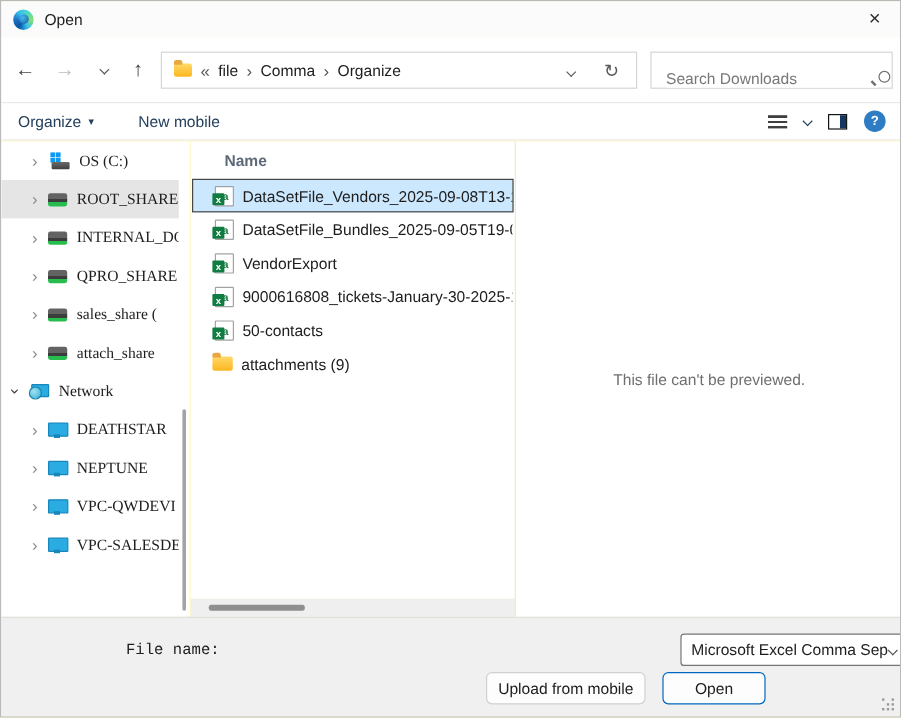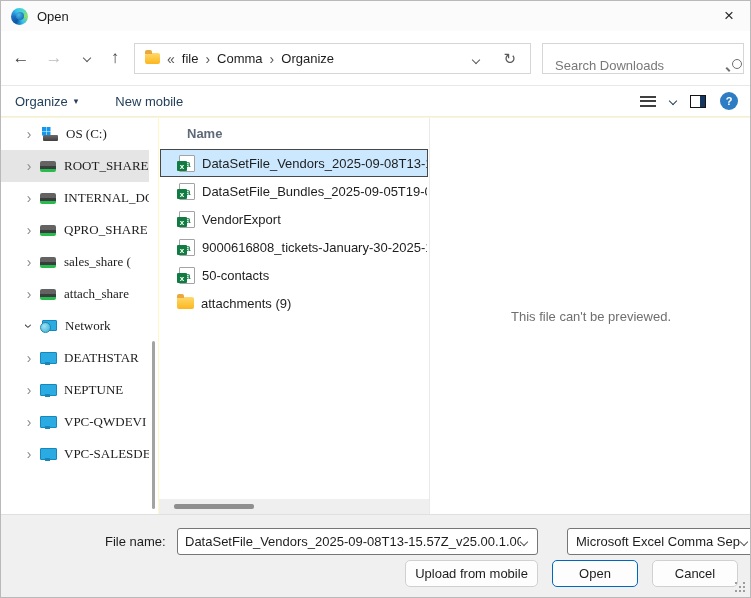--- a/index.html
+++ b/index.html
@@ -49,42 +49,42 @@
   .list-icon { width:16px; height:11px;
     background:linear-gradient(#3f3f3f 0 2px, transparent 2px 4.5px, #3f3f3f 4.5px 6.5px, transparent 6.5px 9px, #3f3f3f 9px 11px); }
   .pane-icon { width:16px; height:13px; border:1.7px solid #141414; background:#fff; position:relative; }
   .pane-icon::after { content:""; position:absolute; right:0; top:0; bottom:0; width:5px; background:#15365e; }
   .help-icon { width:18px; height:18px; border-radius:50%; background:#2d7cc4; color:#fff; font-weight:bold; font-size:11px;
     display:flex; align-items:center; justify-content:center; }
   
   .sidebar { position:absolute; left:0; top:117px; width:157px; height:396px; overflow:hidden; background:#fff; }
   .tree-row { height:32px; width:148px; display:flex; align-items:center; white-space:nowrap; overflow:hidden; }
   .tree-row.selected { background:#e5e5e5; }
-  .tree-row.lvl0 { padding-left:20px; }
+  .tree-row.lvl0 { padding-left:4px; }
   .tree-row.lvl1 { padding-left:20px; }
   .expander { width:16px; flex:0 0 16px; text-align:center; font-size:14px; color:#8a8a8a; display:inline-block; }
   .expander.expanded { transform:rotate(90deg); color:#3c3c3c; }
   .tree-icon { margin-left:3px; flex:0 0 auto; }
   .tree-label { margin-left:8px; overflow:hidden;font-family:Liberation Serif, serif; }
   .v-scrollbar { position:absolute; left:151px; top:340px; width:3px; height:168px; background:#a3a3a3; border-radius:2px; }
   
   .filelist { position:absolute; left:158px; top:117px; width:270px; height:381px; background:#fff; overflow:hidden; }
   .name-header { padding:8px 0 0 28px; height:31px; color:#5f6a79;font-weight:bold; }
   .file-row { height:28px; margin:0 1px; padding-left:13px; display:flex; align-items:center; white-space:nowrap; overflow:hidden; border:1px solid transparent; }
   .file-row.selected { background:#cce8ff; border:1px solid #474747; }
   .file-label { margin-left:7px; overflow:hidden; }
   .hscroll { position:absolute; left:158px; top:498px; width:270px; height:15px; background:#efefef; }
   .hscroll-thumb { position:absolute; left:15px; top:5px; width:80px; height:5px; background:#8f8f8f; border-radius:2px; }
   .v-divider { position:absolute; left:428px; top:117px; width:1px; height:396px; background:#e9e9e9; }
   
   .preview { position:absolute; left:429px; top:117px; width:322px; height:396px; display:flex; align-items:center; justify-content:center; background:#fff; }
   .preview-msg { color:#6f6f6f; }
   
   .footer { position:absolute; left:0; top:513px; right:0; bottom:0; background:#f0f0f0; border-top:1px solid #e0e0e0; }
-  .fn-label { position:absolute; left:104px; top:19px; }
+  .fn-label { position:absolute; left:104px; top:19px;font-family:Liberation Mono, monospace; }
   .combo { position:absolute; background:#fff; border:1px solid #767676; border-radius:3px; display:flex; align-items:center; height:27px; }
   .fn-combo { left:176px; top:13px; width:361px; }
   .fn-combo input { flex:1; border:none; outline:none; margin-left:7px; font:13px "Liberation Sans",sans-serif; color:#1d1d1d; background:transparent; min-width:0; }
   .type-combo { left:566px; top:13px; width:191px; }
   .combo-text { margin-left:8px; white-space:nowrap; overflow:hidden; flex:1; }
   .combo .chev-down { margin-right:10px; flex:0 0 auto; }
   .btn { position:absolute; top:45px; height:27px; background:#fdfdfd; border:1px solid #d0d0d0; border-radius:5px;
     display:flex; align-items:center; justify-content:center; font-size:13px; color:#1d1d1d; }
   .btn-upload { left:404px; width:133px; }
   .btn-open { left:551px; width:86px; border-color:#0067c0; }
@@ -264,27 +264,22 @@
     <div class="hscroll-thumb"></div>
   </div>
   <div class="v-divider"></div>
 
   <div class="preview">
     <span class="preview-msg">This file can't be previewed.</span>
   </div>
 
   <div class="footer">
     <span class="fn-label">File name:</span>
-    <div class="combo fn-combo">
-      <input value="DataSetFile_Vendors_2025-09-08T13-15.57Z_v25.00.1.00" style="">
-      <span class="chev-down small"></span>
-    </div>
     <div class="combo type-combo">
       <span class="combo-text">Microsoft Excel Comma Sep</span>
       <span class="chev-down small"></span>
     </div>
     <div class="btn btn-upload">Upload from mobile</div>
     <div class="btn btn-open">Open</div>
-    <div class="btn btn-cancel">Cancel</div>
     <div class="grip"></div>
   </div>
 
 </div>
 
 </body></html>

